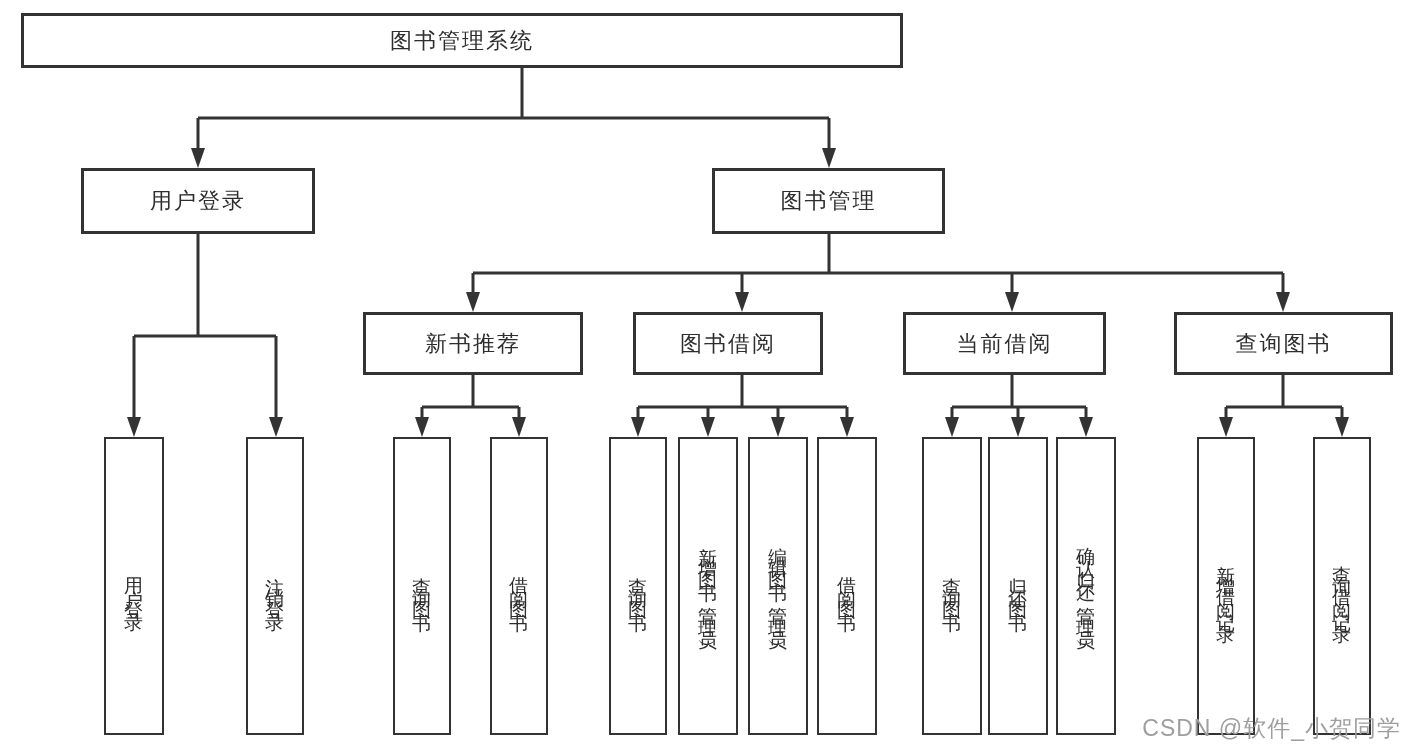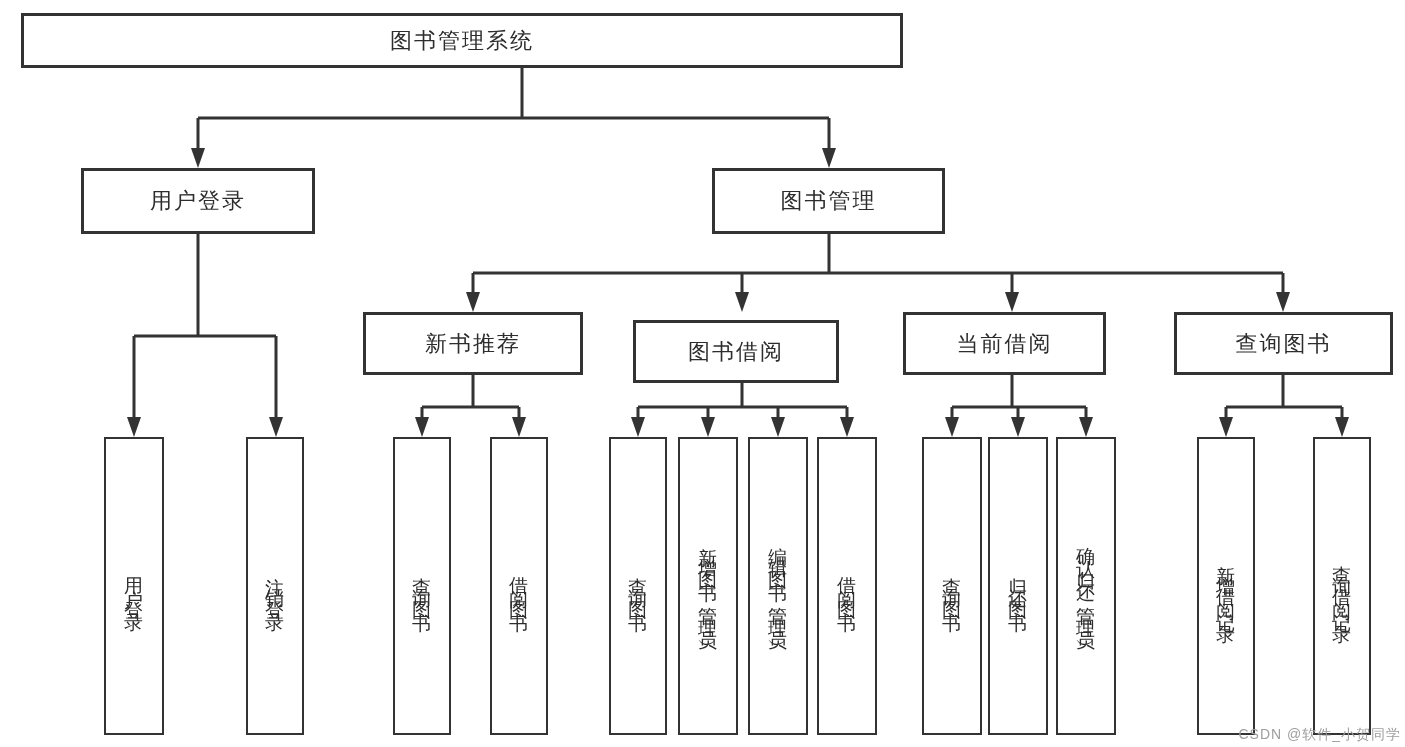--- a/index.html
+++ b/index.html
@@ -36,21 +36,21 @@
     writing-mode:vertical-rl;
     text-orientation:mixed;
     font-size:19px;
     letter-spacing:12px;
     line-height:1;
     white-space:nowrap;
   }
   #watermark{
     position:absolute;
     right:4px;bottom:3px;
-    font-size:14px;
+    font-size:23px;
     letter-spacing:1px;
     color:var(--wm);
     white-space:nowrap;
     z-index:5;
   }
 </style>
 </head>
 <body>
 
 <div id="canvas">
@@ -91,21 +91,21 @@
   <div class="node hbox" style="left:81px;top:168px;width:234px;height:66px;">
     <span class="label">用户登录</span>
   </div>
   <div class="node hbox" style="left:712px;top:168px;width:233px;height:66px;">
     <span class="label">图书管理</span>
   </div>
 
   <div class="node hbox" style="left:363px;top:312px;width:220px;height:63px;">
     <span class="label">新书推荐</span>
   </div>
-  <div class="node hbox" style="left:633px;top:320px;width:206px;height:63px;justify-content:center;">
+  <div class="node hbox" style="left:633px;top:312px;width:190px;height:63px;justify-content:center;">
     <span class="label">图书借阅</span>
   </div>
   <div class="node hbox" style="left:903px;top:312px;width:203px;height:63px;">
     <span class="label">当前借阅</span>
   </div>
   <div class="node hbox" style="left:1174px;top:312px;width:219px;height:63px;">
     <span class="label">查询图书</span>
   </div>
 
   <div class="node vbox" style="left:104px;top:437px;width:60px;height:298px;">

